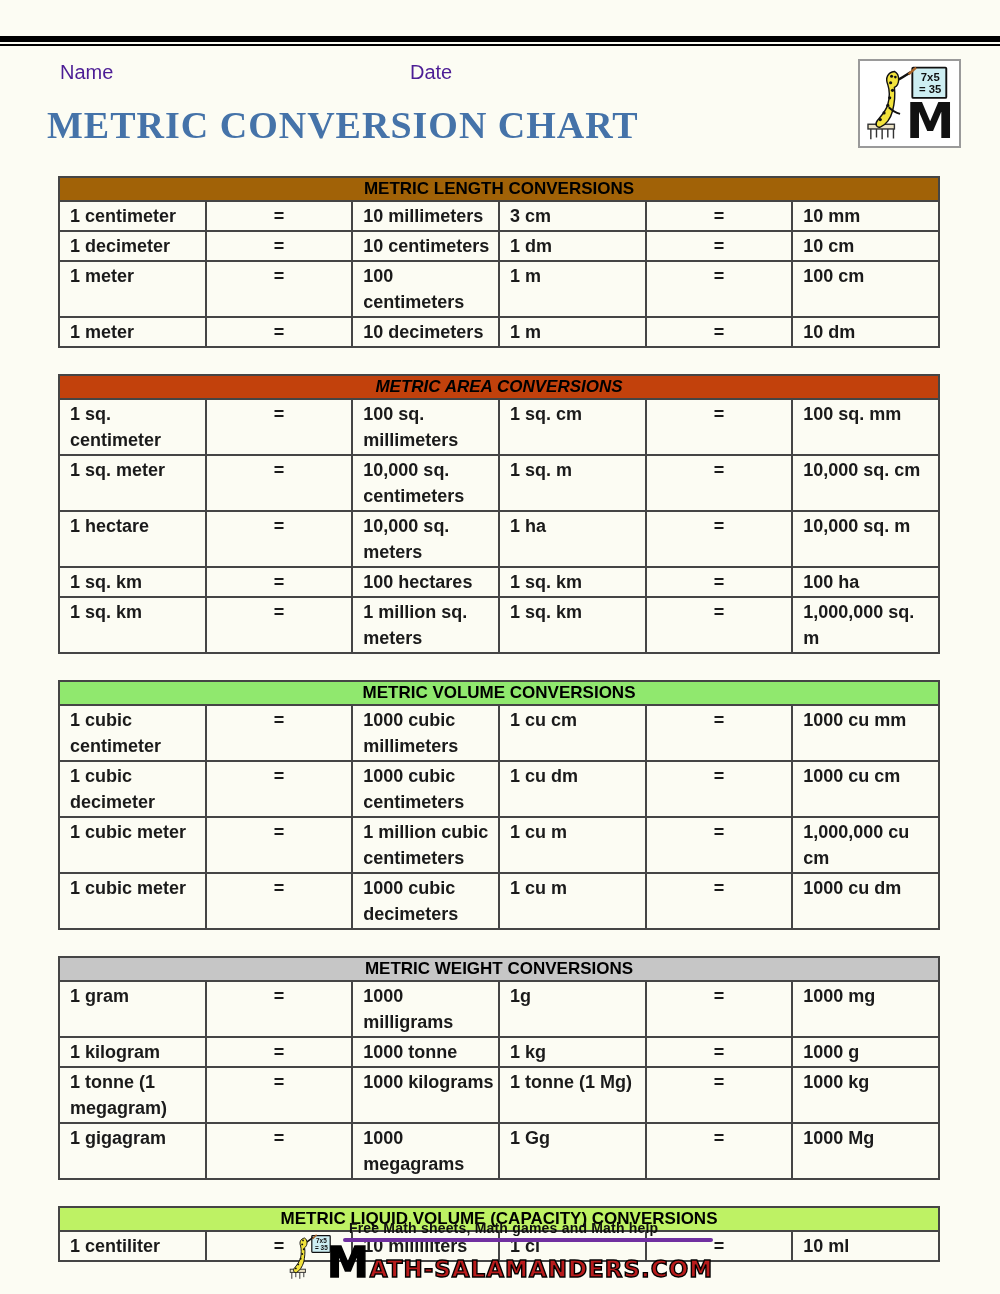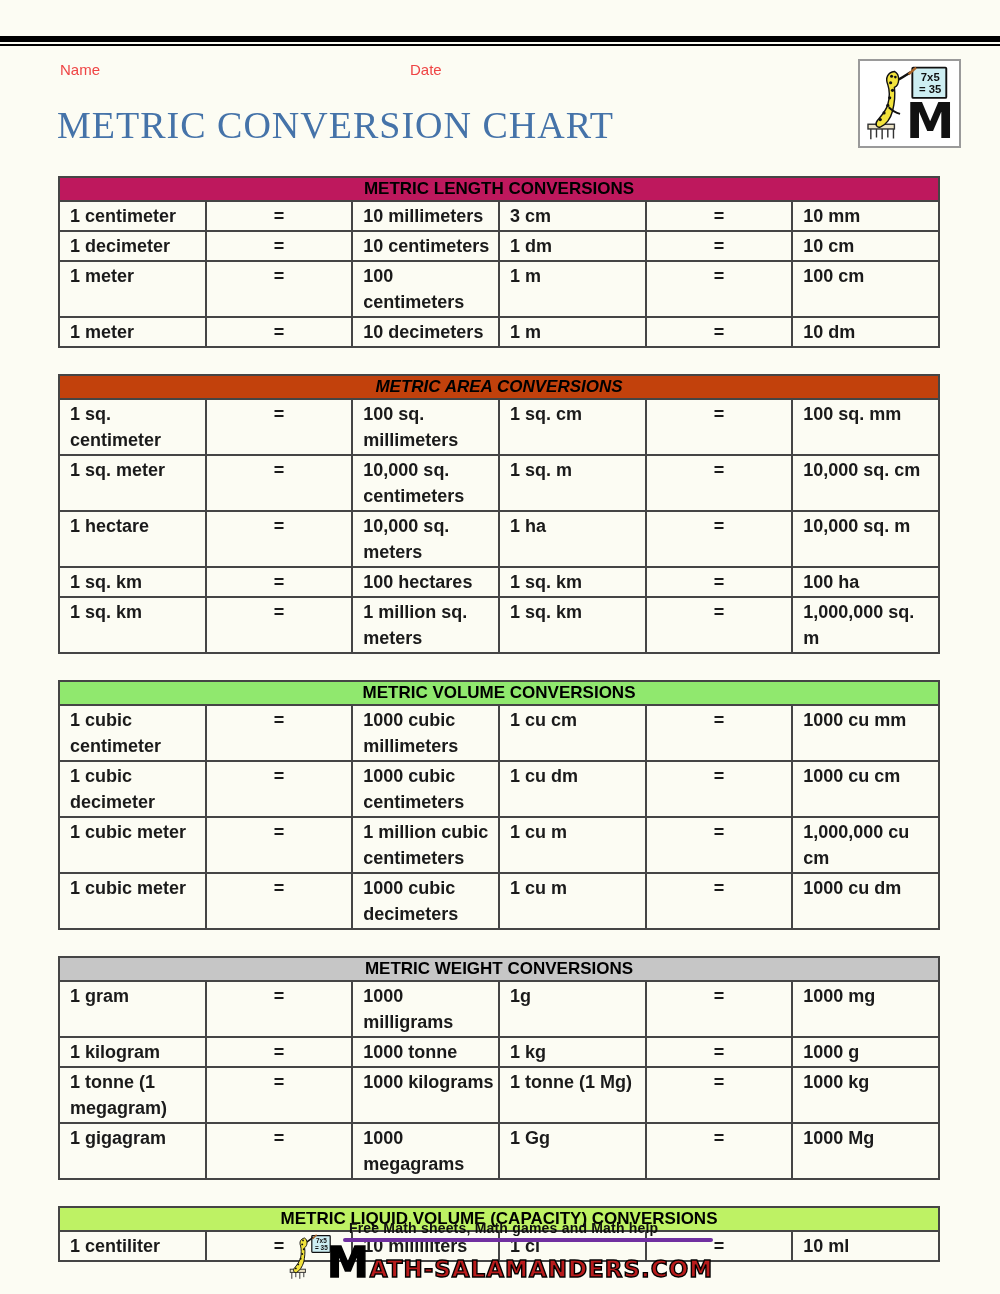--- a/index.html
+++ b/index.html
@@ -8,26 +8,26 @@
     width:1000px; height:1294px;
     position:relative;
     font-family:"Liberation Sans", sans-serif;
     overflow:hidden;
     color:#1a1a1a;
   }
   
   .topbar { position:absolute; top:36px; left:0; width:1000px; height:10px;
     background:linear-gradient(to bottom,#000 0 6px,#fcfcf3 6px 7.5px,#000 7.5px 9.5px,transparent 9.5px); }
   
-  .meta-label { position:absolute; top:61px; font-size:15px; color:#ef4444; }
+  .meta-label { position:absolute; top:61px; font-size:20px; color:#4c1d95; }
   .name-label { left:60px; }
   .date-label { left:410px; }
   
-  .page-title { position:absolute; left:57px; top:103px;
-    font-family:"Liberation Serif", serif; font-weight:normal;
+  .page-title { position:absolute; left:47px; top:103px;
+    font-family:"Liberation Serif", serif; font-weight:bold;
     font-size:38px; letter-spacing:1px; color:#4573a9; white-space:nowrap; }
   
   .logo-box { position:absolute; left:858px; top:59px; width:103px; height:89px;
     background:#fff; border:2px solid #9a9a9a; padding:1px; }
   .logo-box svg { width:100%; height:100%; display:block; }
   
   .tables { position:absolute; left:58px; top:176px; width:882px; }
   table.conv { border-collapse:collapse; width:882px; table-layout:fixed;
     margin-bottom:26px; border:2.5px solid #101010; }
   table.conv th { height:23px; font-size:17px; font-weight:bold; color:#000;
@@ -94,21 +94,21 @@
         <circle cx="19" cy="61" r="1.7"></circle>
       <circle cx="35" cy="16" r="1.4"></circle>
     </g>
   </svg>
 </div>
 
 <div class="tables">
   <table class="conv">
     <thead>
       <tr>
-        <th colspan="6" style="background: #be185d;">METRIC LENGTH CONVERSIONS</th>
+        <th colspan="6" style="background: #a16207;">METRIC LENGTH CONVERSIONS</th>
       </tr>
     </thead>
     <tbody>
         <tr>
           <td class="c1">1 centimeter</td>
           <td class="eq eq2">=</td>
           <td class="c3">10 millimeters</td>
           <td class="c4">3 cm</td>
           <td class="eq eq5">=</td>
           <td class="c6">10 mm</td>

